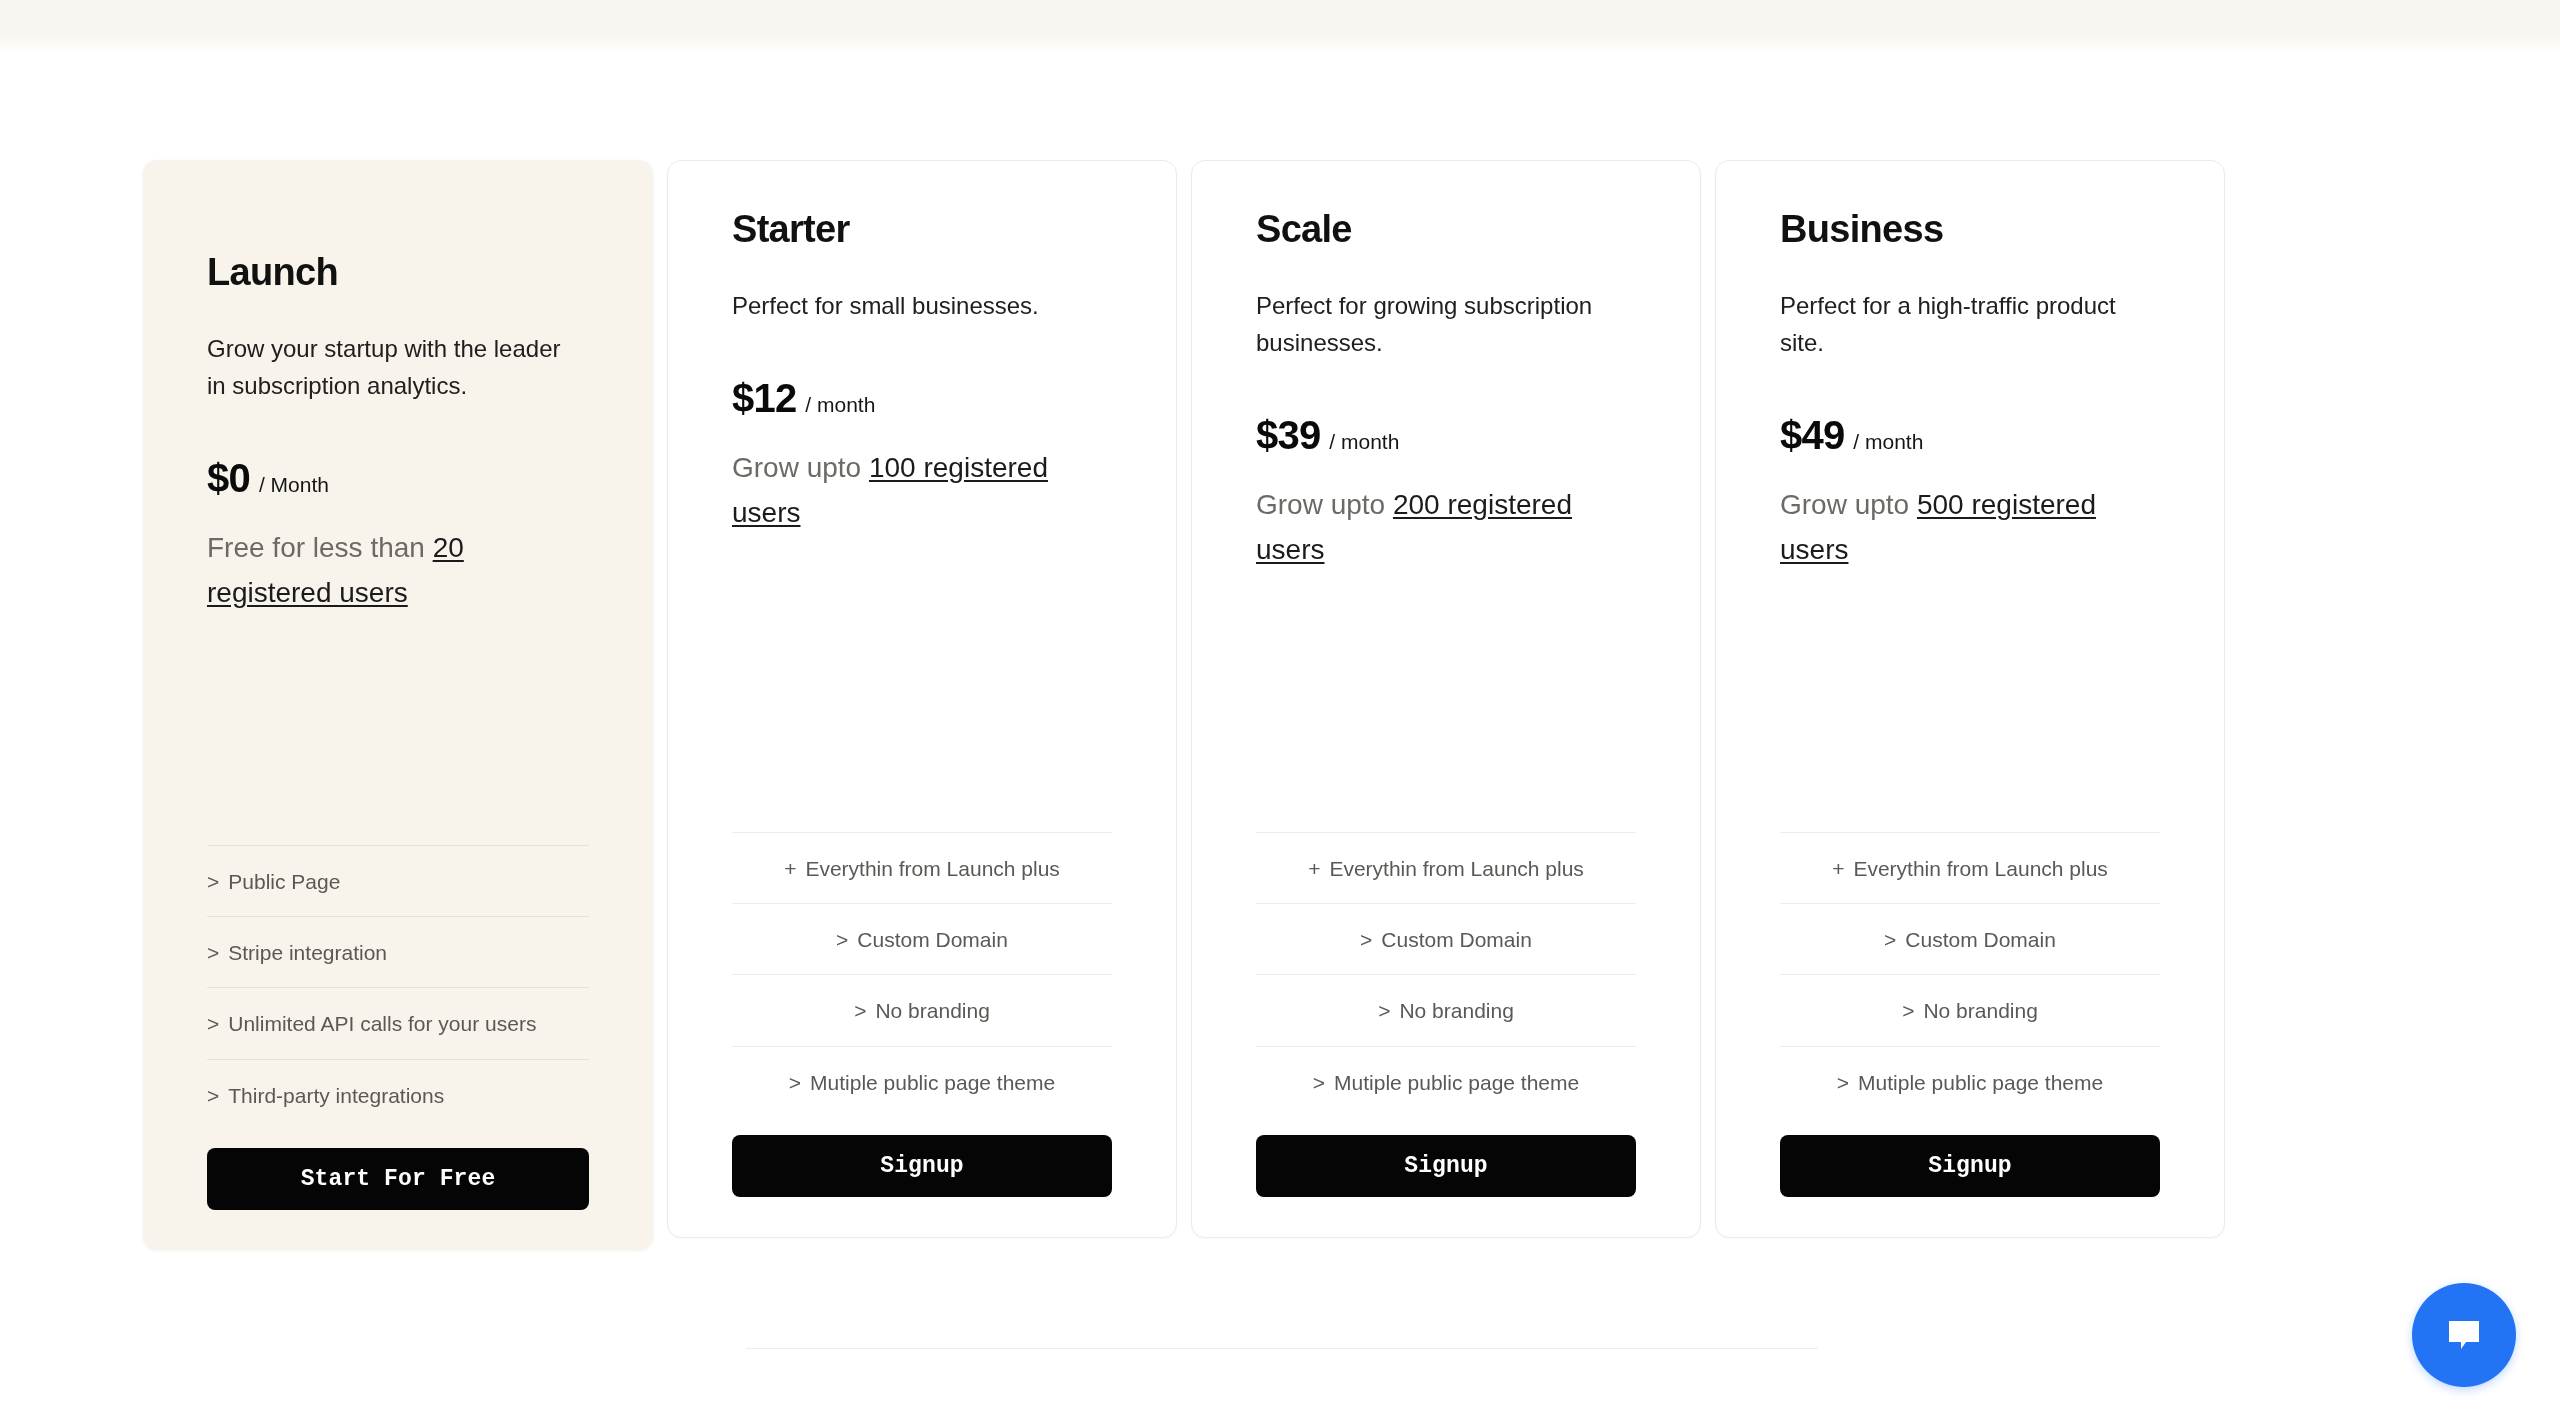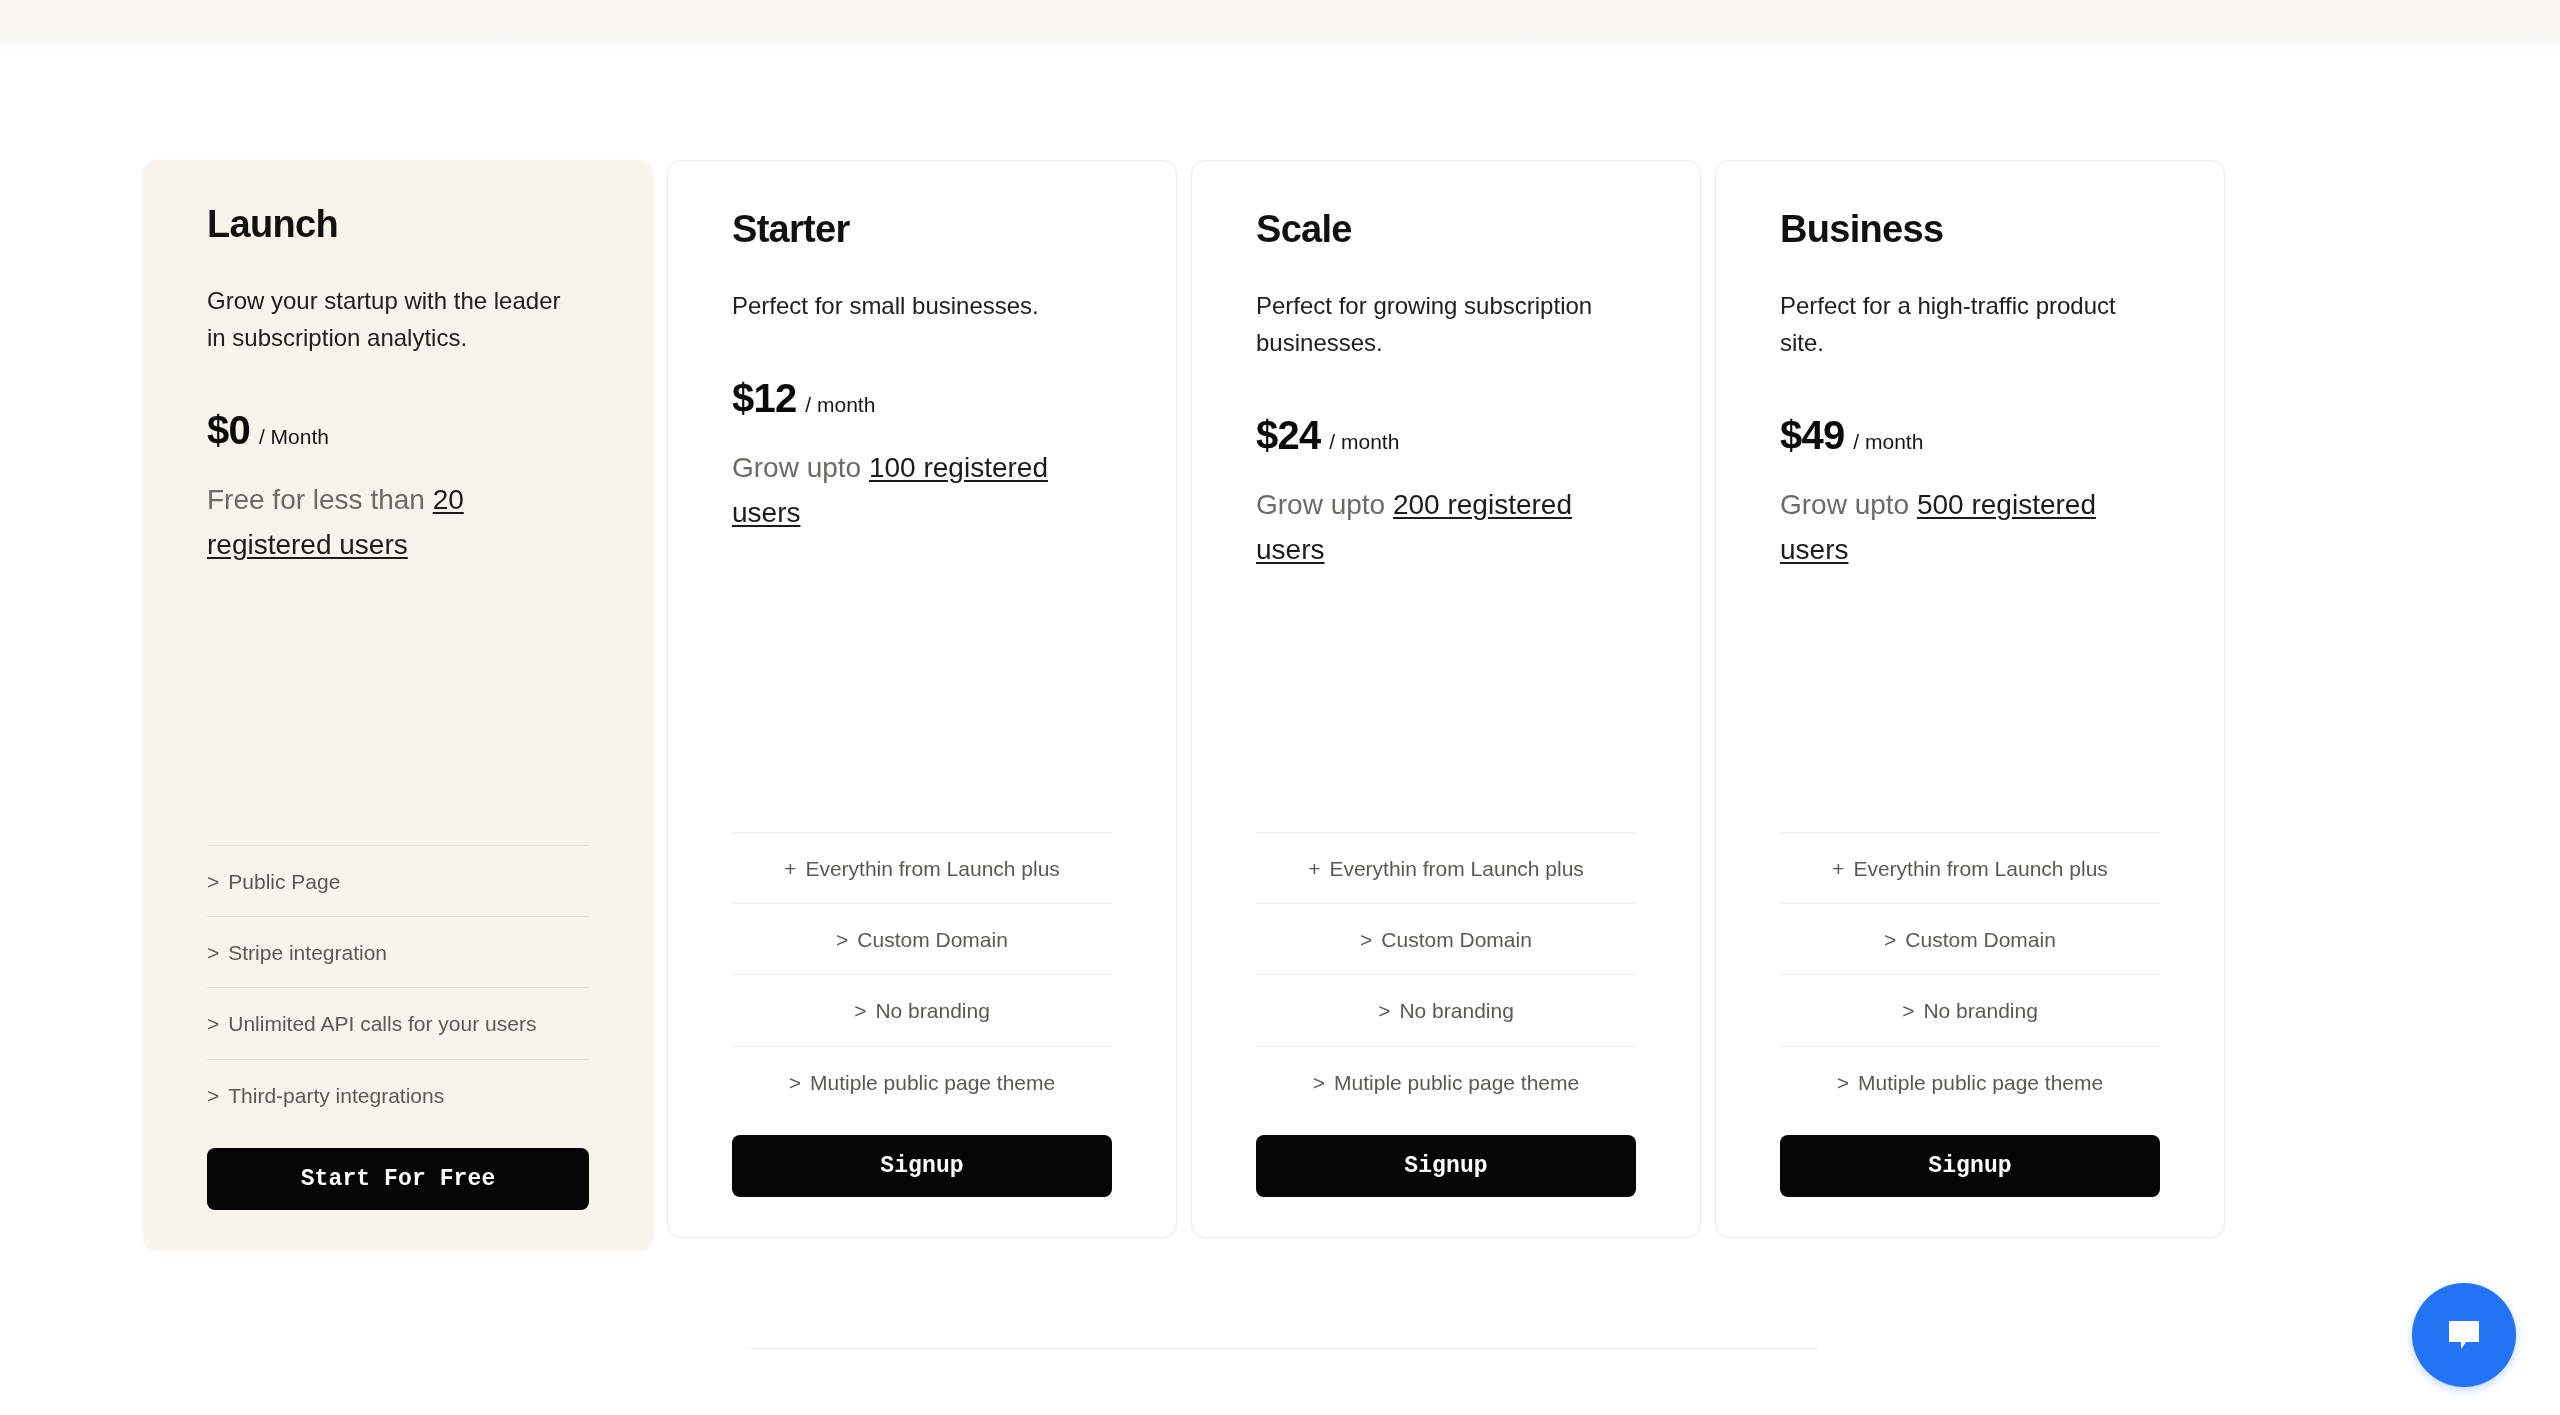--- a/index.html
+++ b/index.html
@@ -61,20 +61,21 @@
 
   .plan-card.plain .plan-name { margin-top: 4px; }
 
   .plan-name {
     font-size: 38px;
     font-weight: 700;
     color: #111111;
     letter-spacing: -0.7px;
     line-height: 1.1;
     margin-bottom: 36px;
+    margin-top: 48px;
   }
 
   .plan-tagline {
     font-size: 24px;
     line-height: 1.55;
     color: #20201f;
     font-weight: 400;
     max-width: 360px;
   }
 
@@ -225,21 +226,21 @@
       <div class="feature-item"><span class="feature-marker">&gt;</span><span>No branding</span></div>
       <div class="feature-item"><span class="feature-marker">&gt;</span><span>Mutiple public page theme</span></div>
     </div>
     <button class="cta-button">Signup</button>
   </div>
 
   <div class="plan-card plain">
     <div class="plan-name">Scale</div>
     <div class="plan-tagline">Perfect for growing subscription businesses.</div>
     <div class="price-block">
-      <span class="price-amount">$24</span>
+      <span class="price-amount">$39</span>
       <span class="price-period">/ month</span>
     </div>
     <div class="plan-limit">
       <span>Grow upto </span><a class="limit-link" href="#">200 registered users</a>
     </div>
     <div class="features">
       <div class="feature-item"><span class="feature-marker">+</span><span>Everythin from Launch plus</span></div>
       <div class="feature-item"><span class="feature-marker">&gt;</span><span>Custom Domain</span></div>
       <div class="feature-item"><span class="feature-marker">&gt;</span><span>No branding</span></div>
       <div class="feature-item"><span class="feature-marker">&gt;</span><span>Mutiple public page theme</span></div>

